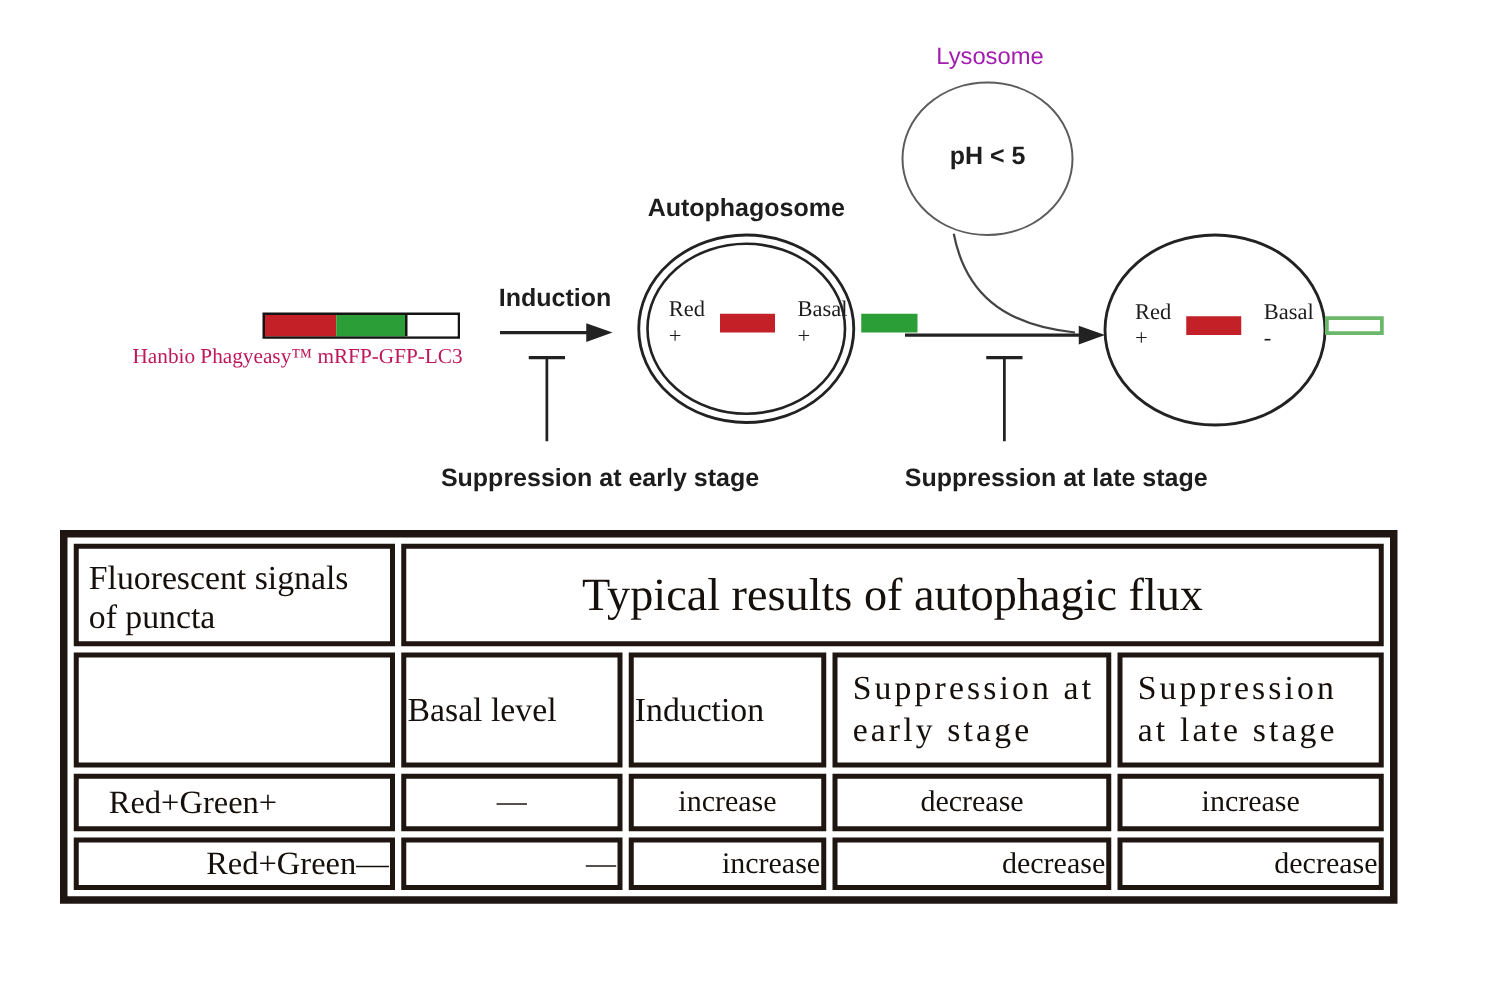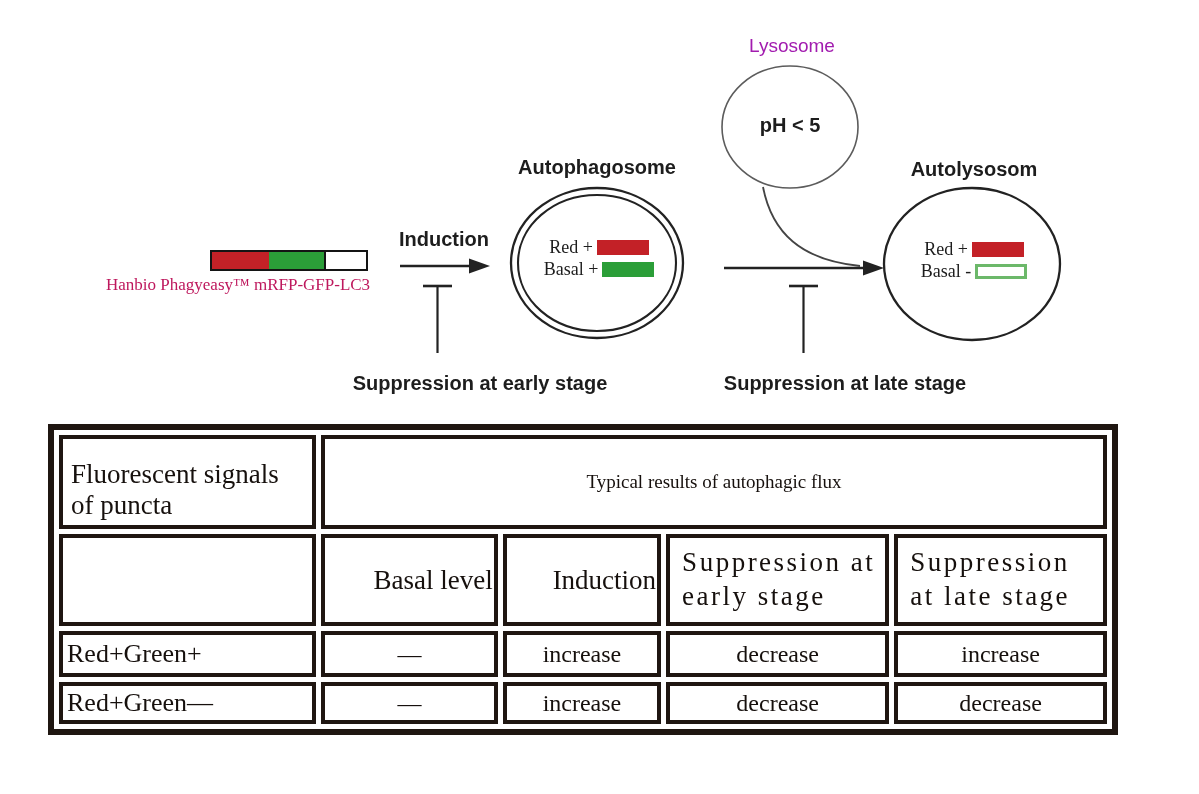--- a/index.html
+++ b/index.html
@@ -24,45 +24,45 @@
   .seg-red   { width: 57px; background: #c32127; }
   .seg-green { width: 55px; background: #2b9e38; }
   .seg-white { flex: 1; background: #ffffff; border-left: 2px solid #141414; }
 
   .construct-label {
     position: absolute; left: 106px; top: 275px; width: 290px;
     font-family: "Liberation Serif", serif; font-size: 17px; color: #be185d;
     white-space: nowrap;
   }
 
-  .vesicle-rows { position: absolute; display: flex; flex-direction: column; gap: 1px; align-items: center; }
+  .vesicle-rows { position: absolute; display: flex; flex-direction: row; gap: 18px; }
   .vrow { display: flex; align-items: center; justify-content: flex-end; gap: 4px; }
   .vrow .vlabel { font-family: "Liberation Serif", serif; font-size: 18px; color: #1d1d1d; }
   .bar { width: 52px; height: 15px; }
   .bar.red-filled   { background: #c32127; }
   .bar.green-filled { background: #2b9e38; }
   .bar.green-outline{ background: #ffffff; border: 3px solid #6cb86a; }
 
   
   .results-table-wrap {
     position: absolute; left: 48px; top: 424px; width: 1070px;
     border: 6px solid #1f1611; background: #ffffff;
   }
   table.results {
     width: 100%; border-collapse: separate; border-spacing: 5px;
     table-layout: fixed; font-family: "Liberation Serif", serif; color: #16100d;
   }
   table.results td { border: 4px solid #1f1611; background: #fff; vertical-align: middle; }
-  td.corner  { font-size: 27px; line-height: 1.15; padding: 20px 6px 4px 8px; height: 72px; }
-  td.spanhdr { font-size: 19px; text-align: center; margin-top: 45px; }
-  td.colhdr  { font-size: 27px; text-align: right; height: 92px; }
+  td.corner  { font-size: 27px; line-height: 1.15; padding: 8px 6px 4px 8px; height: 72px; }
+  td.spanhdr { font-size: 37px; text-align: center; margin-top: 45px; }
+  td.colhdr  { font-size: 27px; text-align: left; height: 92px; }
   td.colhdr.tracked { letter-spacing: 2.5px; text-align: left; padding: 0 0 0 12px; line-height: 1.25; }
-  td.rowlabel { font-size: 26px; padding-left: 4px; height: 46px; }
+  td.rowlabel { font-size: 26px; padding-left: 24px; height: 46px; }
   td.val { font-size: 24px; text-align: center; }
-  tr.r4 td { height: 42px; }
+  tr.r4 td { height: 42px; text-align: right; }
 </style>
 </head>
 <body>
 
 <div class="page">
 
   <div class="diagram">
 
     <svg class="dsvg" width="1199" height="415" viewBox="0 0 1199 415">
 
@@ -106,21 +106,20 @@
     <div class="construct-label">Hanbio Phagyeasy™ mRFP-GFP-LC3</div>
 
     <div class="lbl sans20 center" style="left:396px; top:228px; width:96px;">Induction</div>
 
     <div class="lbl sans20 center" style="left:512px; top:156px; width:170px;">Autophagosome</div>
 
     <div class="lbl center gray" style="left:738px; top:35px; width:108px; font-size:19px;">Lysosome</div>
 
     <div class="lbl sans20 center" style="left:750px; top:114px; width:80px;">pH &lt; 5</div>
 
-    <div class="lbl sans20 center" style="left:888px; top:158px; width:172px;">Autolysosom</div>
 
     <div class="lbl sans20 center" style="left:344px; top:372px; width:272px;">Suppression at early stage</div>
 
     <div class="lbl sans20 center" style="left:712px; top:372px; width:266px;">Suppression at late stage</div>
 
     <div class="vesicle-rows" style="left:535px; top:237px; width:128px;">
       <div class="vrow">
         <span class="vlabel">Red +</span>
         <span class="bar red-filled"></span>
       </div>

